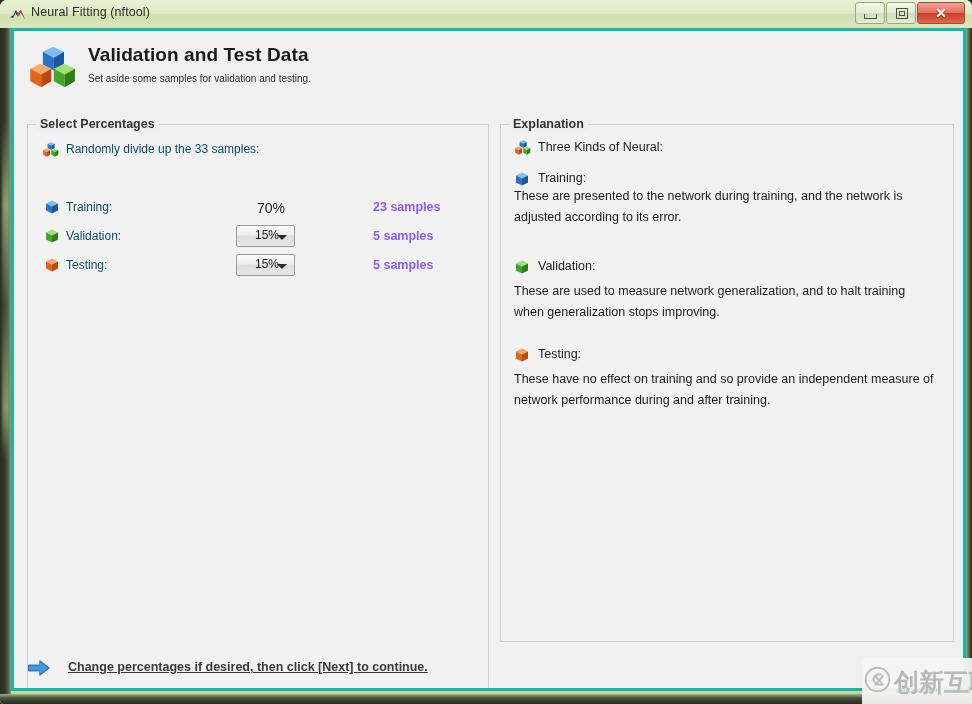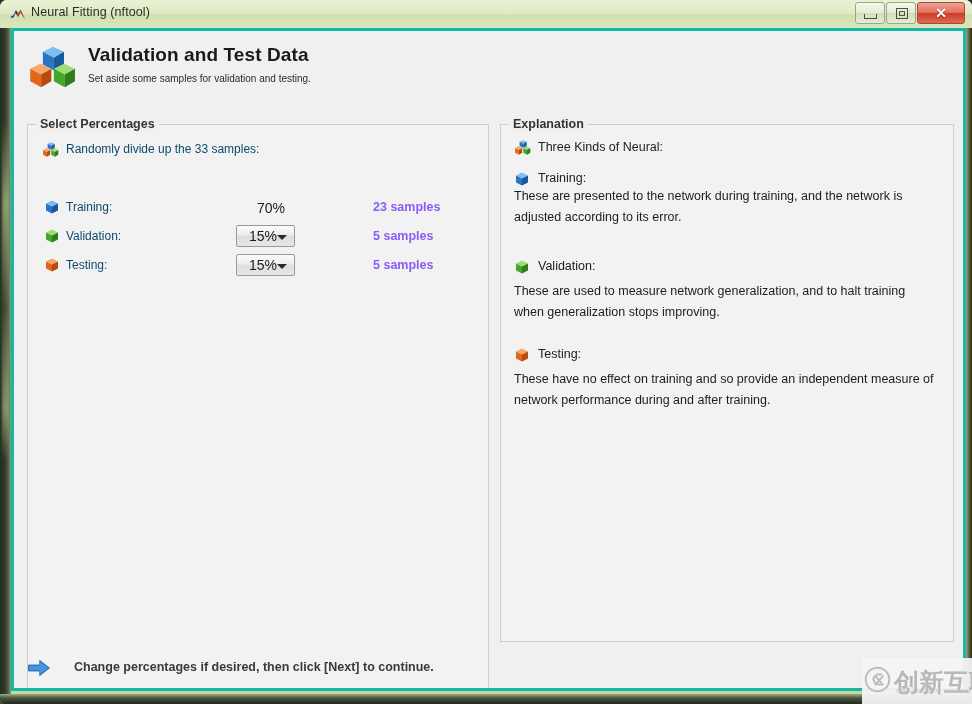--- a/index.html
+++ b/index.html
@@ -170,22 +170,22 @@
   }
   .combo {
     position: absolute;
     width: 59px; height: 22px;
     border: 1px solid #9a9a9a;
     border-radius: 2px;
     background: linear-gradient(to bottom, #fbfbfb 0%, #ededed 45%, #dedede 50%, #e6e6e6 100%);
     box-sizing: border-box;
   }
   .combo .val {
-    position: absolute; left: 12px; top: 2px; width: 38px;
-    text-align: left; font-size: 14px; color: #1b1b1b;
+    position: absolute; left: 4px; top: 2px; width: 38px;
+    text-align: right; font-size: 12px; color: #1b1b1b;
   }
   .combo .arrow {
     position: absolute; right: 7px; top: 9px;
     width: 0; height: 0;
     border-left: 5px solid transparent;
     border-right: 5px solid transparent;
     border-top: 5px solid #2a2a2a;
   }
 
   
@@ -197,23 +197,24 @@
     position: absolute; font-size: 12.5px; color: #1c1c1c;
     line-height: 21px;
   }
 
   
   #statusbar {
     position: absolute; left: 13px; top: 622px; width: 927px; height: 34px;
   }
   .status-arrow { position: absolute; left: 0px; top: 6px; width: 24px; height: 18px; }
   .status-text {
-    position: absolute; left: 47px; top: 7px;
+    position: absolute; left: 41px; top: 7px;
     font-size: 12.5px; font-weight: bold; color: #3a3a3a;
     white-space: nowrap;
+    text-decoration: underline;
   }
 
   
   .bbtn {
     position: absolute;
     height: 24px; line-height: 22px;
     border: 1px solid #a6a6a6;
     border-radius: 3px;
     background: linear-gradient(to bottom, #fdfdfd 0%, #f3f3f3 45%, #e4e4e4 50%, #eeeeee 100%);
     box-sizing: border-box;

